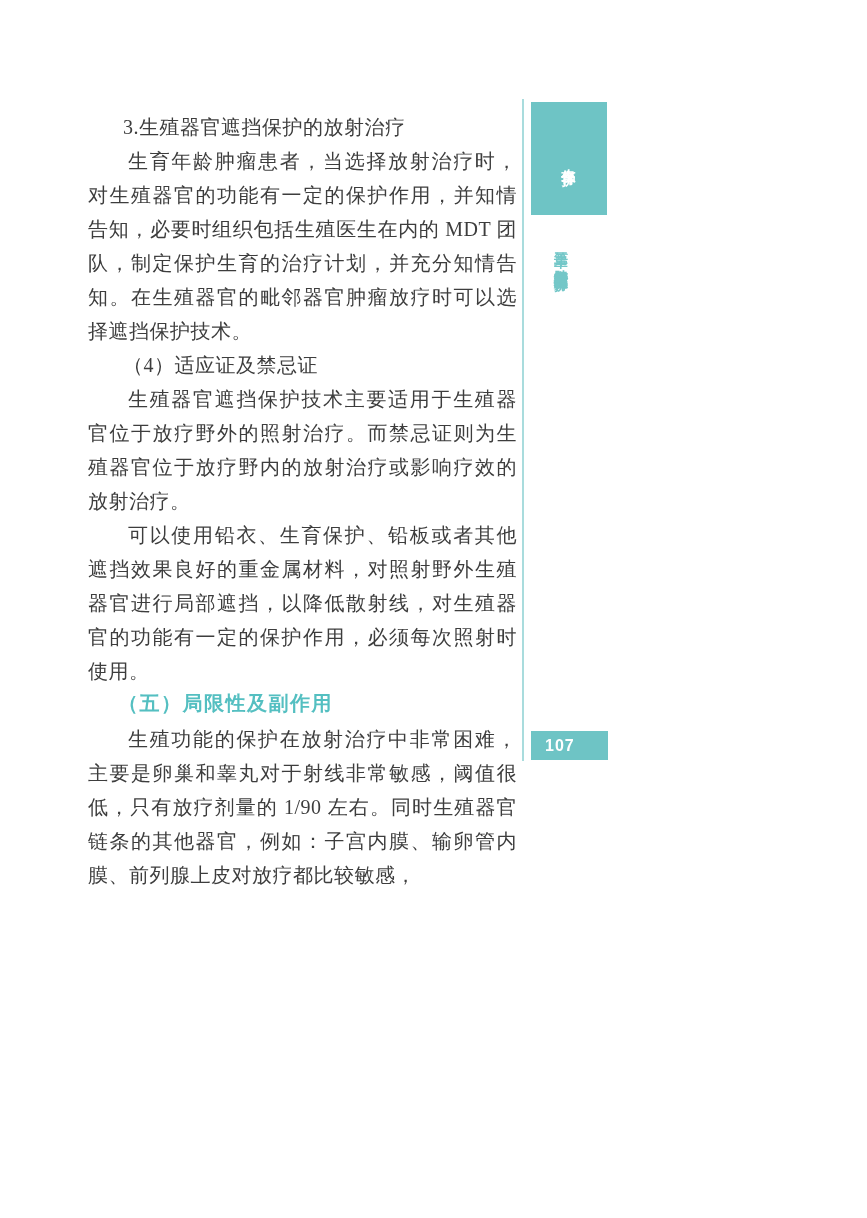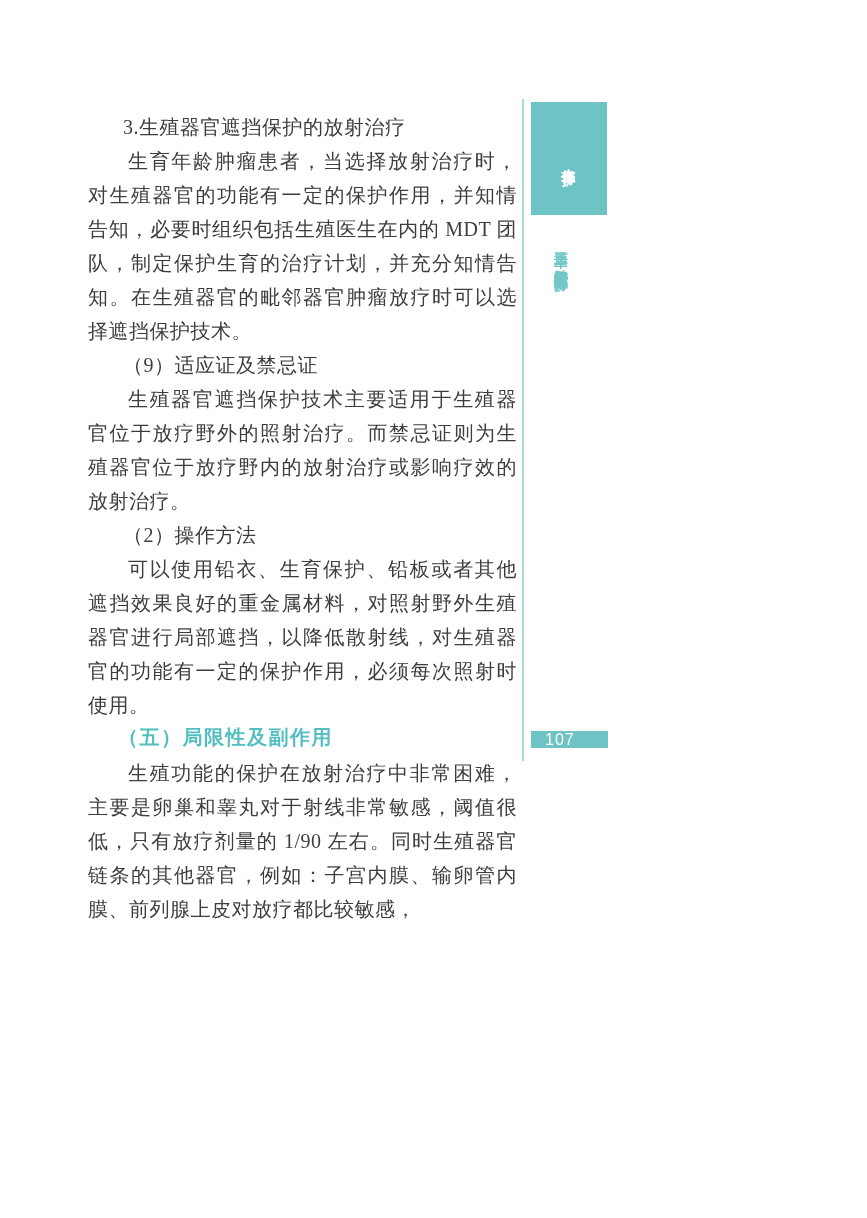--- a/index.html
+++ b/index.html
@@ -93,44 +93,43 @@
     letter-spacing: 0.5px;
   }
   .chapter-inner .chapter-title {
     margin-inline-start: 12px;
   }
   .page-badge {
     position: absolute;
     left: 531px;
     top: 731px;
     width: 77px;
-    height: 17px;
+    height: 29px;
     background: #6ec4c5;
     box-sizing: border-box;
     padding-left: 14px;
     display: flex;
     align-items: center;
     color: #ffffff;
     font-family: "Liberation Sans", "DejaVu Sans", sans-serif;
     font-size: 16px;
-    font-weight: 400;
+    font-weight: 700;
     letter-spacing: 1px;
   }
 </style>
 </head>
 <body>
 
 <div class="page">
 
   <main class="text-block">
     <p class="sub-heading">3.生殖器官遮挡保护的放射治疗</p>
     <p class="body-para">生育年龄肿瘤患者，当选择放射治疗时，对生殖器官的功能有一定的保护作用，并知情告知，必要时组织包括生殖医生在内的 MDT 团队，制定保护生育的治疗计划，并充分知情告知。在生殖器官的毗邻器官肿瘤放疗时可以选择遮挡保护技术。</p>
-    <p class="sub-heading">（9）适应证及禁忌证</p>
+    <p class="sub-heading">（4）适应证及禁忌证</p>
     <p class="body-para">生殖器官遮挡保护技术主要适用于生殖器官位于放疗野外的照射治疗。而禁忌证则为生殖器官位于放疗野内的放射治疗或影响疗效的放射治疗。</p>
-    <p class="sub-heading">（2）操作方法</p>
     <p class="body-para">可以使用铅衣、生育保护、铅板或者其他遮挡效果良好的重金属材料，对照射野外生殖器官进行局部遮挡，以降低散射线，对生殖器官的功能有一定的保护作用，必须每次照射时使用。</p>
     <p class="teal-heading">（五）局限性及副作用</p>
     <p class="body-para">生殖功能的保护在放射治疗中非常困难，主要是卵巢和睾丸对于射线非常敏感，阈值很低，只有放疗剂量的 1/90 左右。同时生殖器官链条的其他器官，例如：子宫内膜、输卵管内膜、前列腺上皮对放疗都比较敏感，</p>
   </main>
 
   <div class="side-rule"></div>
 
   <div class="side-tab">
     <span class="v-label">生育保护</span>
   </div>

